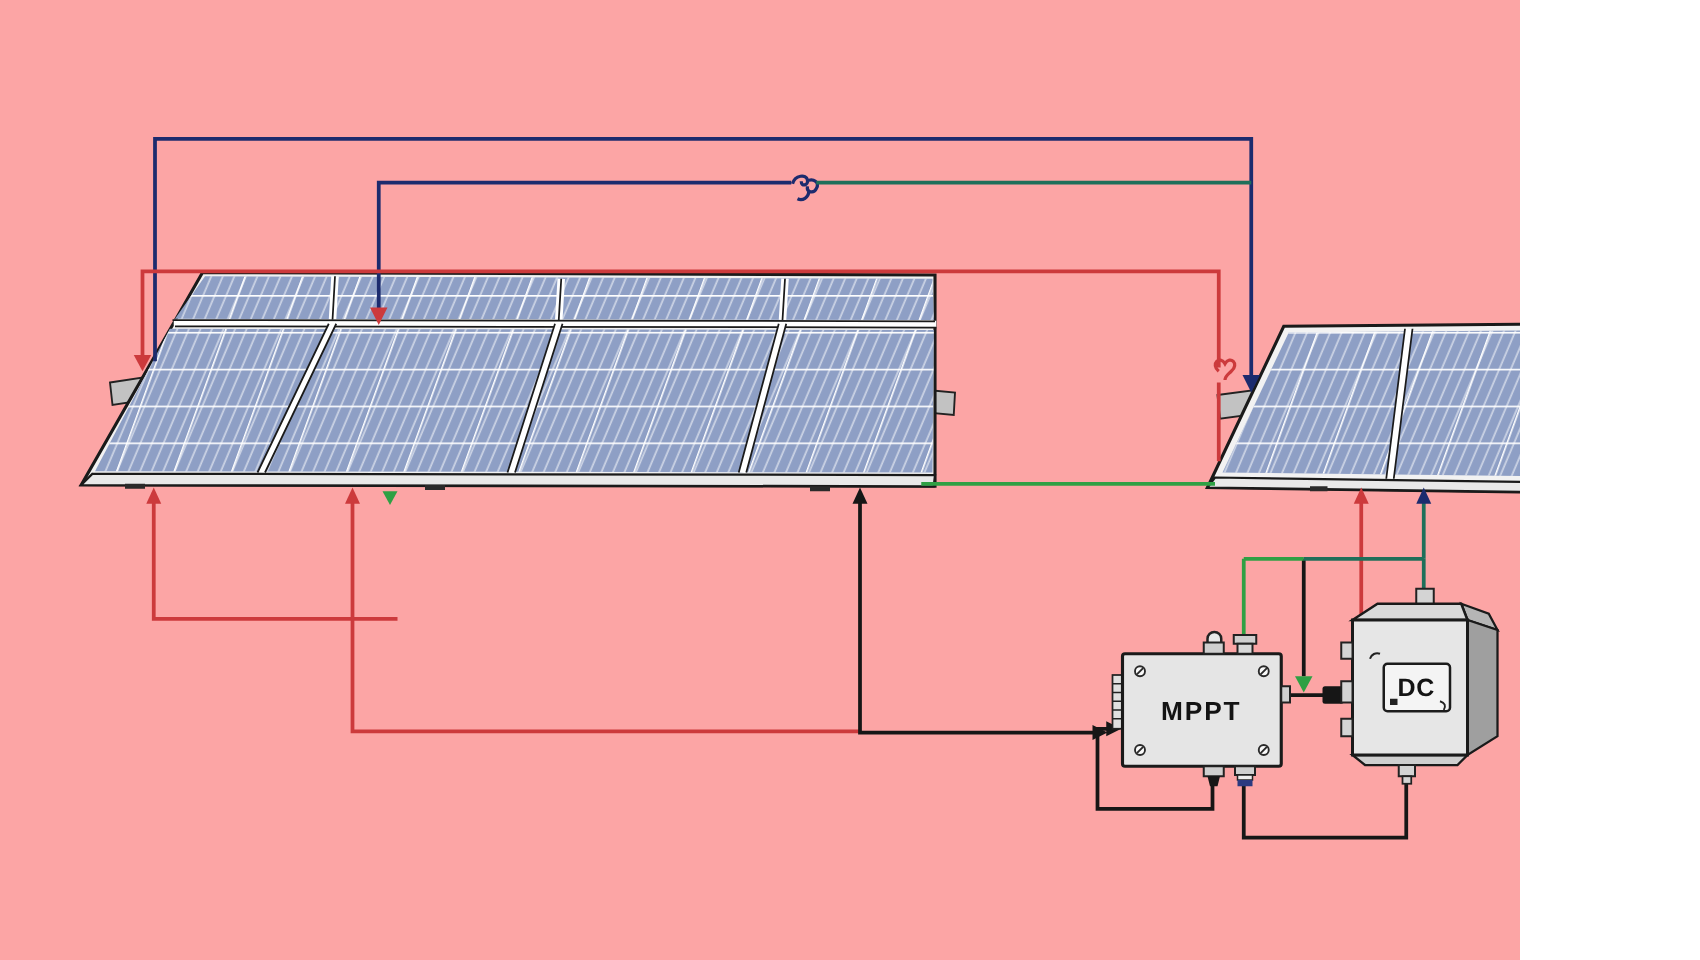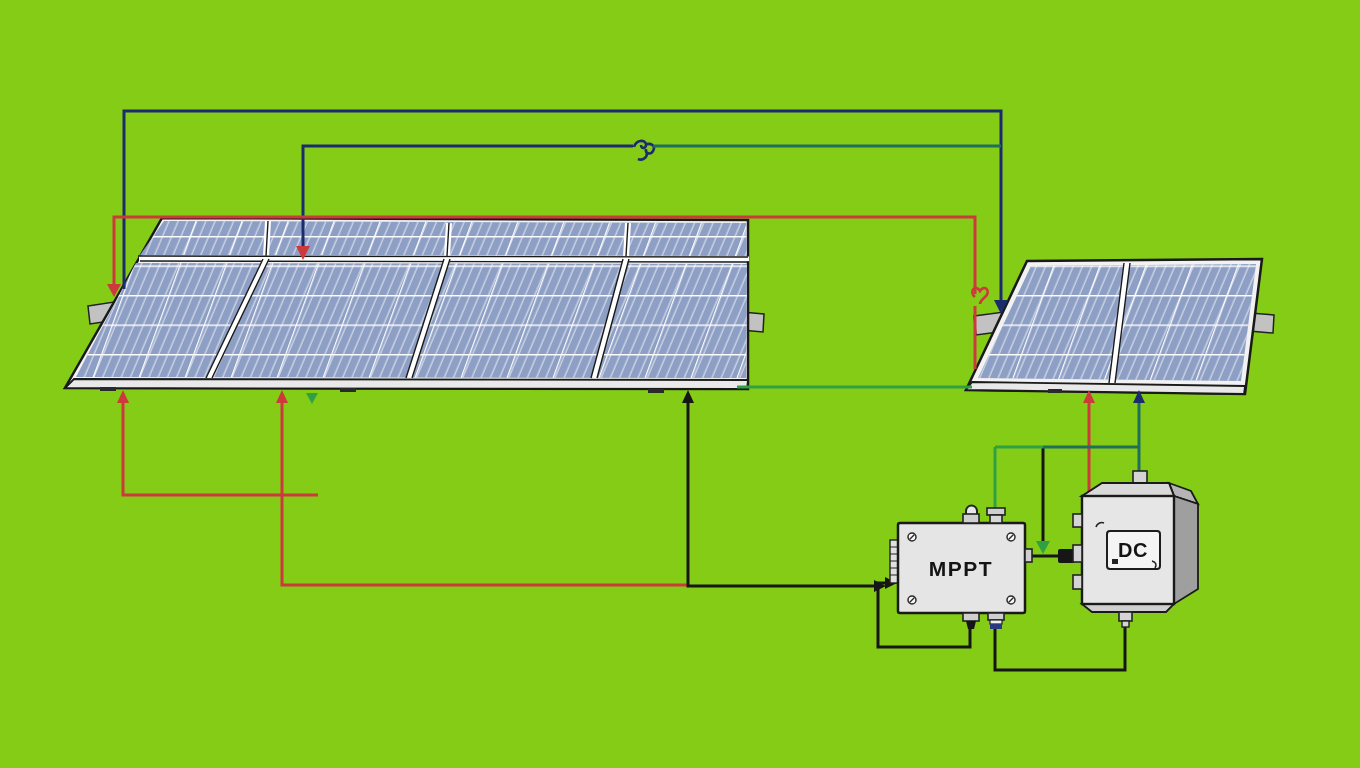--- a/index.html
+++ b/index.html
@@ -1,16 +1,16 @@
 <!DOCTYPE html>
 <html><head>
 <meta charset="utf-8">
 <style>
   html,body{margin:0;padding:0;background:#ffffff;}
-  .stage{position:relative;width:1360px;height:768px;background:#84cc16;overflow:hidden;}
+  .stage{position:relative;width:1216px;height:768px;background:#fca5a5;overflow:hidden;}
   svg{position:absolute;left:0;top:0;}
   .w{fill:none;stroke-width:3;stroke-linejoin:miter;stroke-linecap:butt;}
   .thin{fill:none;stroke:#1a1a1a;stroke-width:1.4;}
   .whiteband{fill:none;stroke:#ffffff;stroke-width:6;}
   .mppt-label{font:700 21px "Liberation Sans",sans-serif;letter-spacing:1.5px;fill:#141414;}
   .dc-label{font:700 20px "Liberation Sans",sans-serif;letter-spacing:0.5px;fill:#141414;}
 </style>
 </head>
 <body>
 

